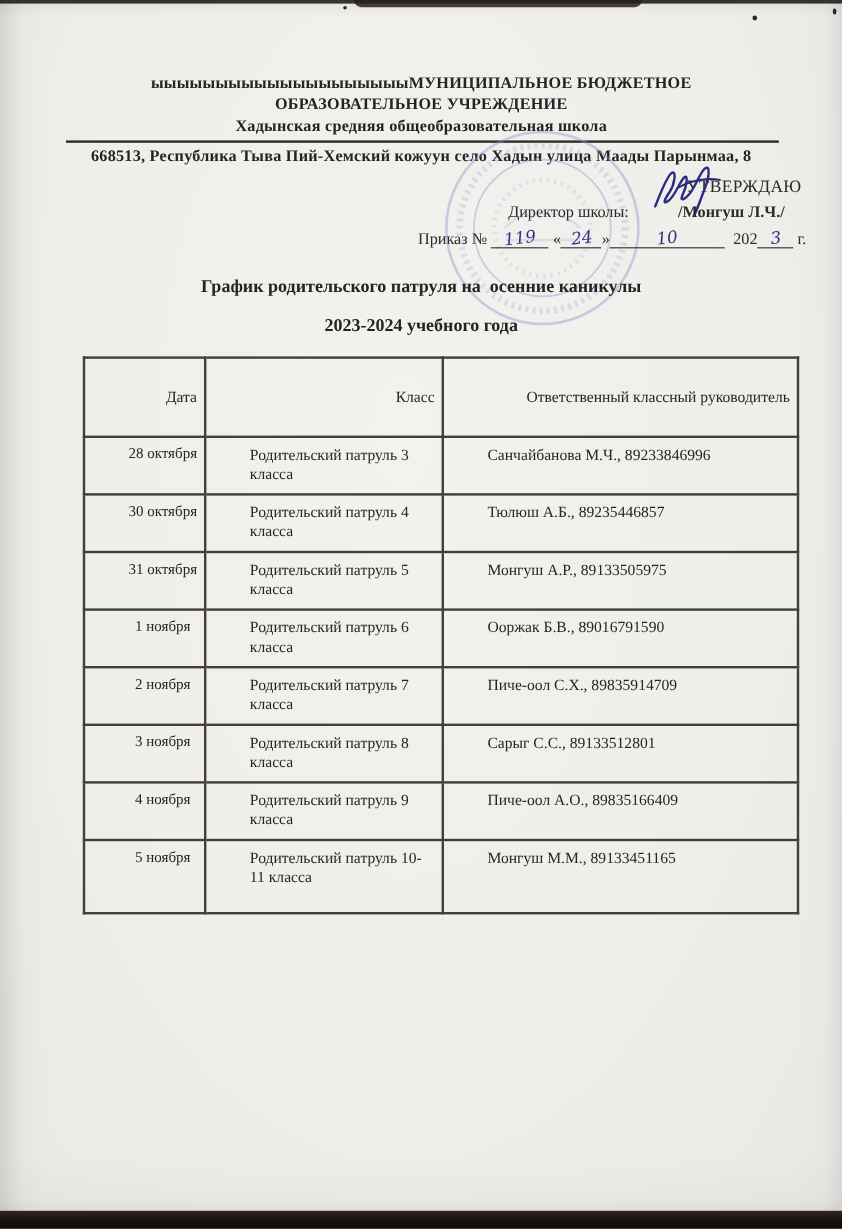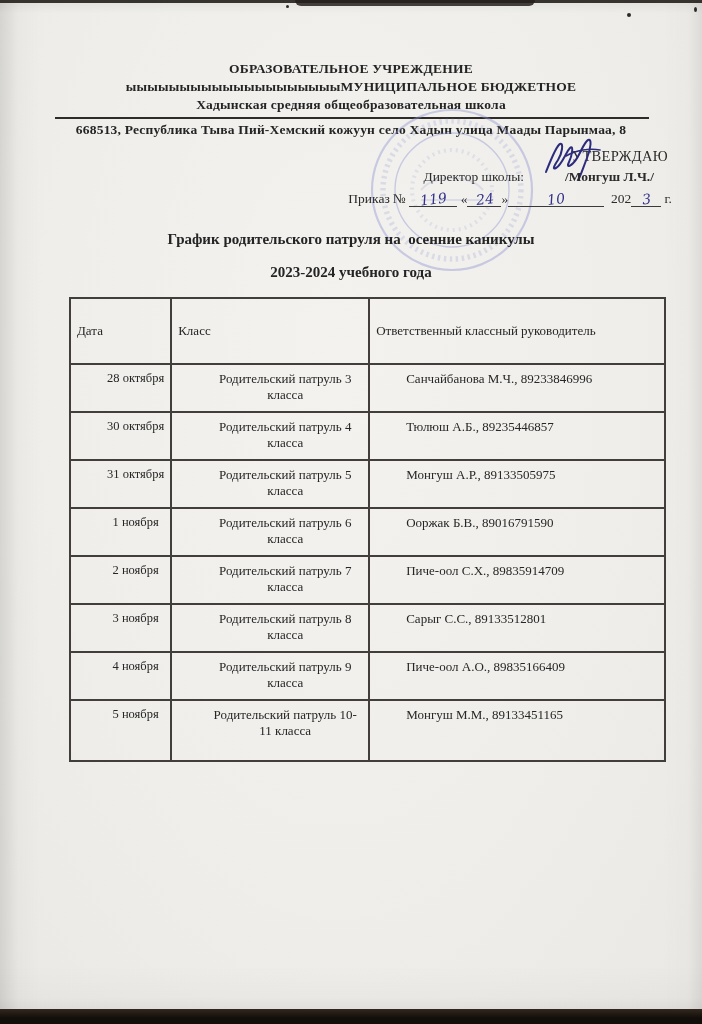--- a/index.html
+++ b/index.html
@@ -83,40 +83,40 @@
   
   table.schedule {
     position: absolute; left: 69px; top: 297px;
     border-collapse: collapse; table-layout: fixed;
     font-size: 13px; color: #262626;
   }
   table.schedule td, table.schedule th {
     border: 2px solid #413e3b; font-weight: normal;
     padding: 4px 6px; overflow: hidden;
   }
-  table.schedule th { height: 56px; vertical-align: middle; text-align: left; font-size: 13px; }
+  table.schedule th { height: 56px; vertical-align: middle; text-align: right; font-size: 13px; }
   table.schedule td { height: 36px; vertical-align: top; padding-top: 6px; padding-left: 36px; }
   td.c-date  { text-align: center; white-space: nowrap; font-size: 12.5px; }
-  td.c-class { text-align: center; }
+  td.c-class { }
   td.c-resp  { text-align: left; padding-left: 10px; margin-left: 36px; }
   tr.last td { height: 49px; }
 </style>
 </head>
 <body>
 
 <div class="scan">
   <div class="strip-top"></div>
   <div class="strip-top-blob"></div>
   <div class="speck s1"></div>
   <div class="speck s2"></div>
   <div class="speck s3"></div>
 
   <div class="doc-header">
+    <div>ыыыыыыыыыыыыыыыыыыыыМУНИЦИПАЛЬНОЕ БЮДЖЕТНОЕ</div>
     <div>ОБРАЗОВАТЕЛЬНОЕ УЧРЕЖДЕНИЕ</div>
-    <div>ыыыыыыыыыыыыыыыыыыыыМУНИЦИПАЛЬНОЕ БЮДЖЕТНОЕ</div>
     <div>Хадынская средняя общеобразовательная школа</div>
     <div class="rule"></div>
     <div class="address">668513, Республика Тыва Пий-Хемский кожуун село Хадын улица Маады Парынмаа, 8</div>
   </div>
 
   <svg class="stamp" width="172" height="172" viewBox="0 0 172 172">
     <circle cx="86" cy="86" r="80" fill="none" stroke="#8f94d2" stroke-width="2.2"></circle>
     <circle cx="86" cy="86" r="57" fill="none" stroke="#8f94d2" stroke-width="1.4"></circle>
     <circle cx="86" cy="86" r="69" fill="none" stroke="#8f94d2" stroke-width="5.5" stroke-dasharray="2.5 3.5" opacity="0.55"></circle>
     <circle cx="86" cy="86" r="40" fill="none" stroke="#8f94d2" stroke-width="4" stroke-dasharray="2 4" opacity="0.45"></circle>

